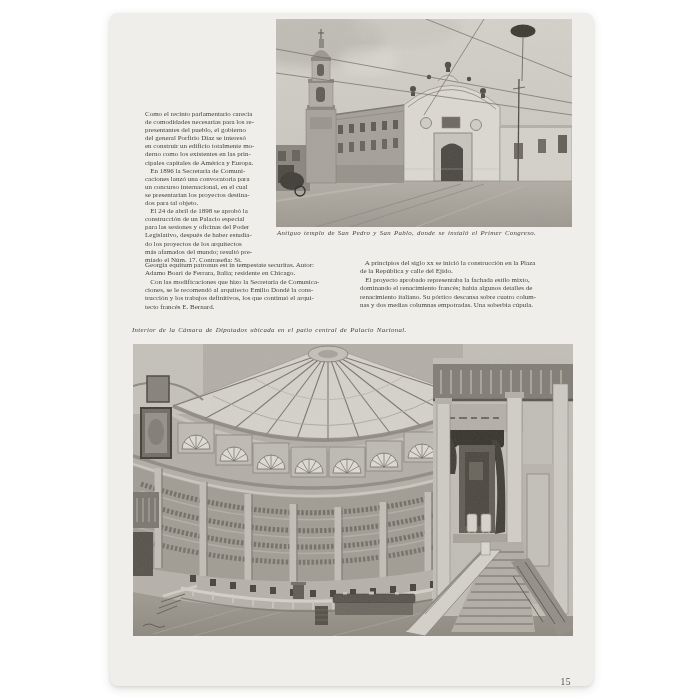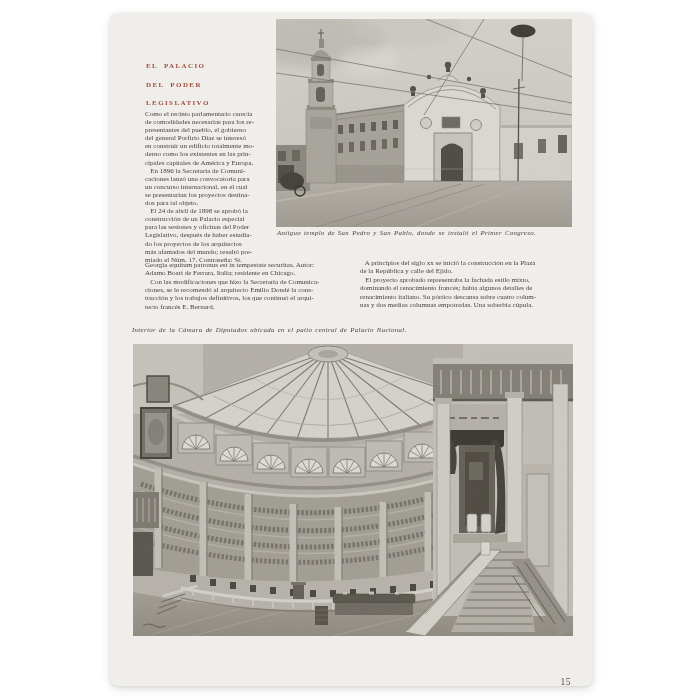--- a/index.html
+++ b/index.html
@@ -53,23 +53,20 @@
     <linearGradient id="floorG" x1="0" y1="0" x2="0" y2="1">
       <stop offset="0" stop-color="#a5a096"></stop>
         <stop offset="1" stop-color="#8e897f"></stop>
     </linearGradient>
   </defs>
 </svg>
 
 <div class="stage">
  <div class="page">
 
-  <div class="title bodytxt" style="color:var(--title_red,#a24e3b)">EL PALACIO
-DEL PODER
-LEGISLATIVO</div>
 
   <div class="bodytxt col-narrow">Como el recinto parlamentario carecía
 de comodidades necesarias para los re-
 presentantes del pueblo, el gobierno
 del general Porfirio Díaz se interesó
 en construir un edificio totalmente mo-
 derno como los existentes en las prin-
 cipales capitales de América y Europa.
    En 1896 la Secretaría de Comuni-
 caciones lanzó una convocatoria para

